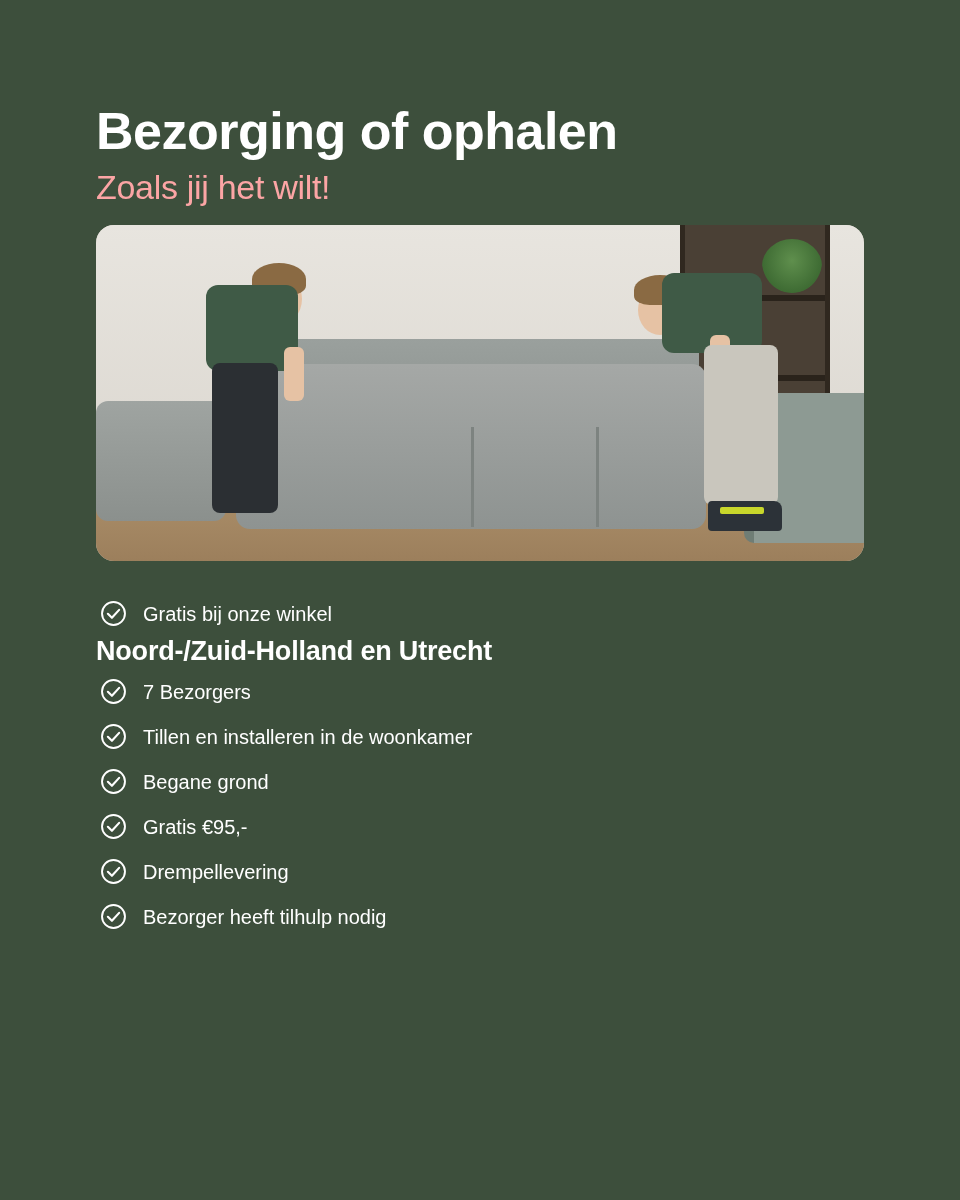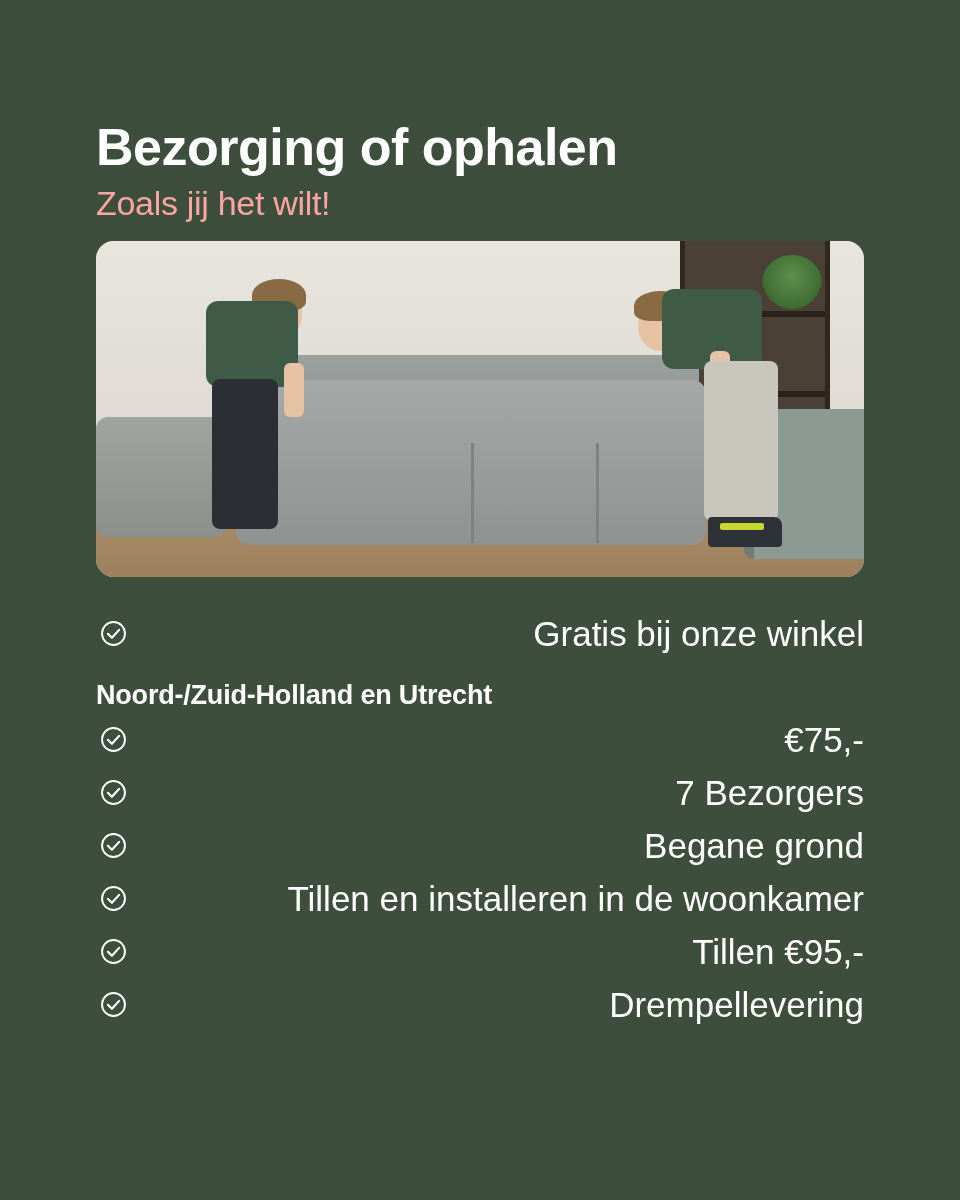--- a/index.html
+++ b/index.html
@@ -10,21 +10,21 @@
     background: #3d4f3c;
     font-family: "Liberation Sans", sans-serif;
     overflow: hidden;
   }
 
   .card {
     width: 960px;
     height: 1200px;
     background: #3d4f3c;
     position: relative;
-    padding: 16px 96px;
+    padding: 0 96px;
   }
 
   .title {
     color: #ffffff;
     font-size: 52px;
     font-weight: bold;
     letter-spacing: -0.5px;
     line-height: 1.05;
     padding-top: 104px;
   }
@@ -107,34 +107,32 @@
   .p-shoe-accent { position: absolute; background: #c8d72b; border-radius: 2px; }
 
   
   .content { padding-top: 30px; }
 
   .group-heading {
     color: #ffffff;
     font-size: 27px;
     font-weight: bold;
     letter-spacing: -0.2px;
-    margin-top: 20px;
     margin-bottom: 2px;
   }
   .group-heading.first { margin-top: 0; }
 
   .item {
     display: flex;
     align-items: center;
     gap: 16px;
     color: #ffffff;
-    font-size: 35px;
+    font-size: 20px;
     line-height: 1.0;
     padding: 9px 0 9px 4px;
-    justify-content: space-between;
   }
 
   .check {
     flex: 0 0 auto;
     width: 27px;
     height: 27px;
     display: block;
   }
 
   .item-text { display: block; }
@@ -193,53 +191,53 @@
       </svg>
       <span class="item-text">Gratis bij onze winkel</span>
     </div>
 
     <div class="group-heading">Noord-/Zuid-Holland en Utrecht</div>
     <div class="item">
       <svg class="check" viewBox="0 0 24 24">
         <circle cx="12" cy="12" r="10.2" fill="none" stroke="#ffffff" stroke-width="1.7"></circle>
         <polyline points="7,12.3 10.6,15.8 17,8.8" fill="none" stroke="#ffffff" stroke-width="1.9" stroke-linecap="round" stroke-linejoin="round"></polyline>
       </svg>
-      <span class="item-text">€75,-</span>
-    </div>
-    <div class="item">
-      <svg class="check" viewBox="0 0 24 24">
-        <circle cx="12" cy="12" r="10.2" fill="none" stroke="#ffffff" stroke-width="1.7"></circle>
-        <polyline points="7,12.3 10.6,15.8 17,8.8" fill="none" stroke="#ffffff" stroke-width="1.9" stroke-linecap="round" stroke-linejoin="round"></polyline>
-      </svg>
       <span class="item-text">7 Bezorgers</span>
     </div>
     <div class="item">
       <svg class="check" viewBox="0 0 24 24">
         <circle cx="12" cy="12" r="10.2" fill="none" stroke="#ffffff" stroke-width="1.7"></circle>
         <polyline points="7,12.3 10.6,15.8 17,8.8" fill="none" stroke="#ffffff" stroke-width="1.9" stroke-linecap="round" stroke-linejoin="round"></polyline>
       </svg>
+      <span class="item-text">Tillen en installeren in de woonkamer</span>
+    </div>
+    <div class="item">
+      <svg class="check" viewBox="0 0 24 24">
+        <circle cx="12" cy="12" r="10.2" fill="none" stroke="#ffffff" stroke-width="1.7"></circle>
+        <polyline points="7,12.3 10.6,15.8 17,8.8" fill="none" stroke="#ffffff" stroke-width="1.9" stroke-linecap="round" stroke-linejoin="round"></polyline>
+      </svg>
       <span class="item-text">Begane grond</span>
     </div>
-    <div class="item">
-      <svg class="check" viewBox="0 0 24 24">
-        <circle cx="12" cy="12" r="10.2" fill="none" stroke="#ffffff" stroke-width="1.7"></circle>
-        <polyline points="7,12.3 10.6,15.8 17,8.8" fill="none" stroke="#ffffff" stroke-width="1.9" stroke-linecap="round" stroke-linejoin="round"></polyline>
-      </svg>
-      <span class="item-text">Tillen en installeren in de woonkamer</span>
-    </div>
-
-    <div class="item">
-      <svg class="check" viewBox="0 0 24 24">
-        <circle cx="12" cy="12" r="10.2" fill="none" stroke="#ffffff" stroke-width="1.7"></circle>
-        <polyline points="7,12.3 10.6,15.8 17,8.8" fill="none" stroke="#ffffff" stroke-width="1.9" stroke-linecap="round" stroke-linejoin="round"></polyline>
-      </svg>
-      <span class="item-text">Tillen €95,-</span>
+
+    <div class="item">
+      <svg class="check" viewBox="0 0 24 24">
+        <circle cx="12" cy="12" r="10.2" fill="none" stroke="#ffffff" stroke-width="1.7"></circle>
+        <polyline points="7,12.3 10.6,15.8 17,8.8" fill="none" stroke="#ffffff" stroke-width="1.9" stroke-linecap="round" stroke-linejoin="round"></polyline>
+      </svg>
+      <span class="item-text">Gratis €95,-</span>
     </div>
     <div class="item">
       <svg class="check" viewBox="0 0 24 24">
         <circle cx="12" cy="12" r="10.2" fill="none" stroke="#ffffff" stroke-width="1.7"></circle>
         <polyline points="7,12.3 10.6,15.8 17,8.8" fill="none" stroke="#ffffff" stroke-width="1.9" stroke-linecap="round" stroke-linejoin="round"></polyline>
       </svg>
       <span class="item-text">Drempellevering</span>
+    </div>
+    <div class="item">
+      <svg class="check" viewBox="0 0 24 24">
+        <circle cx="12" cy="12" r="10.2" fill="none" stroke="#ffffff" stroke-width="1.7"></circle>
+        <polyline points="7,12.3 10.6,15.8 17,8.8" fill="none" stroke="#ffffff" stroke-width="1.9" stroke-linecap="round" stroke-linejoin="round"></polyline>
+      </svg>
+      <span class="item-text">Bezorger heeft tilhulp nodig</span>
     </div>
 
   </div>
 </div>
 
 </body></html>

